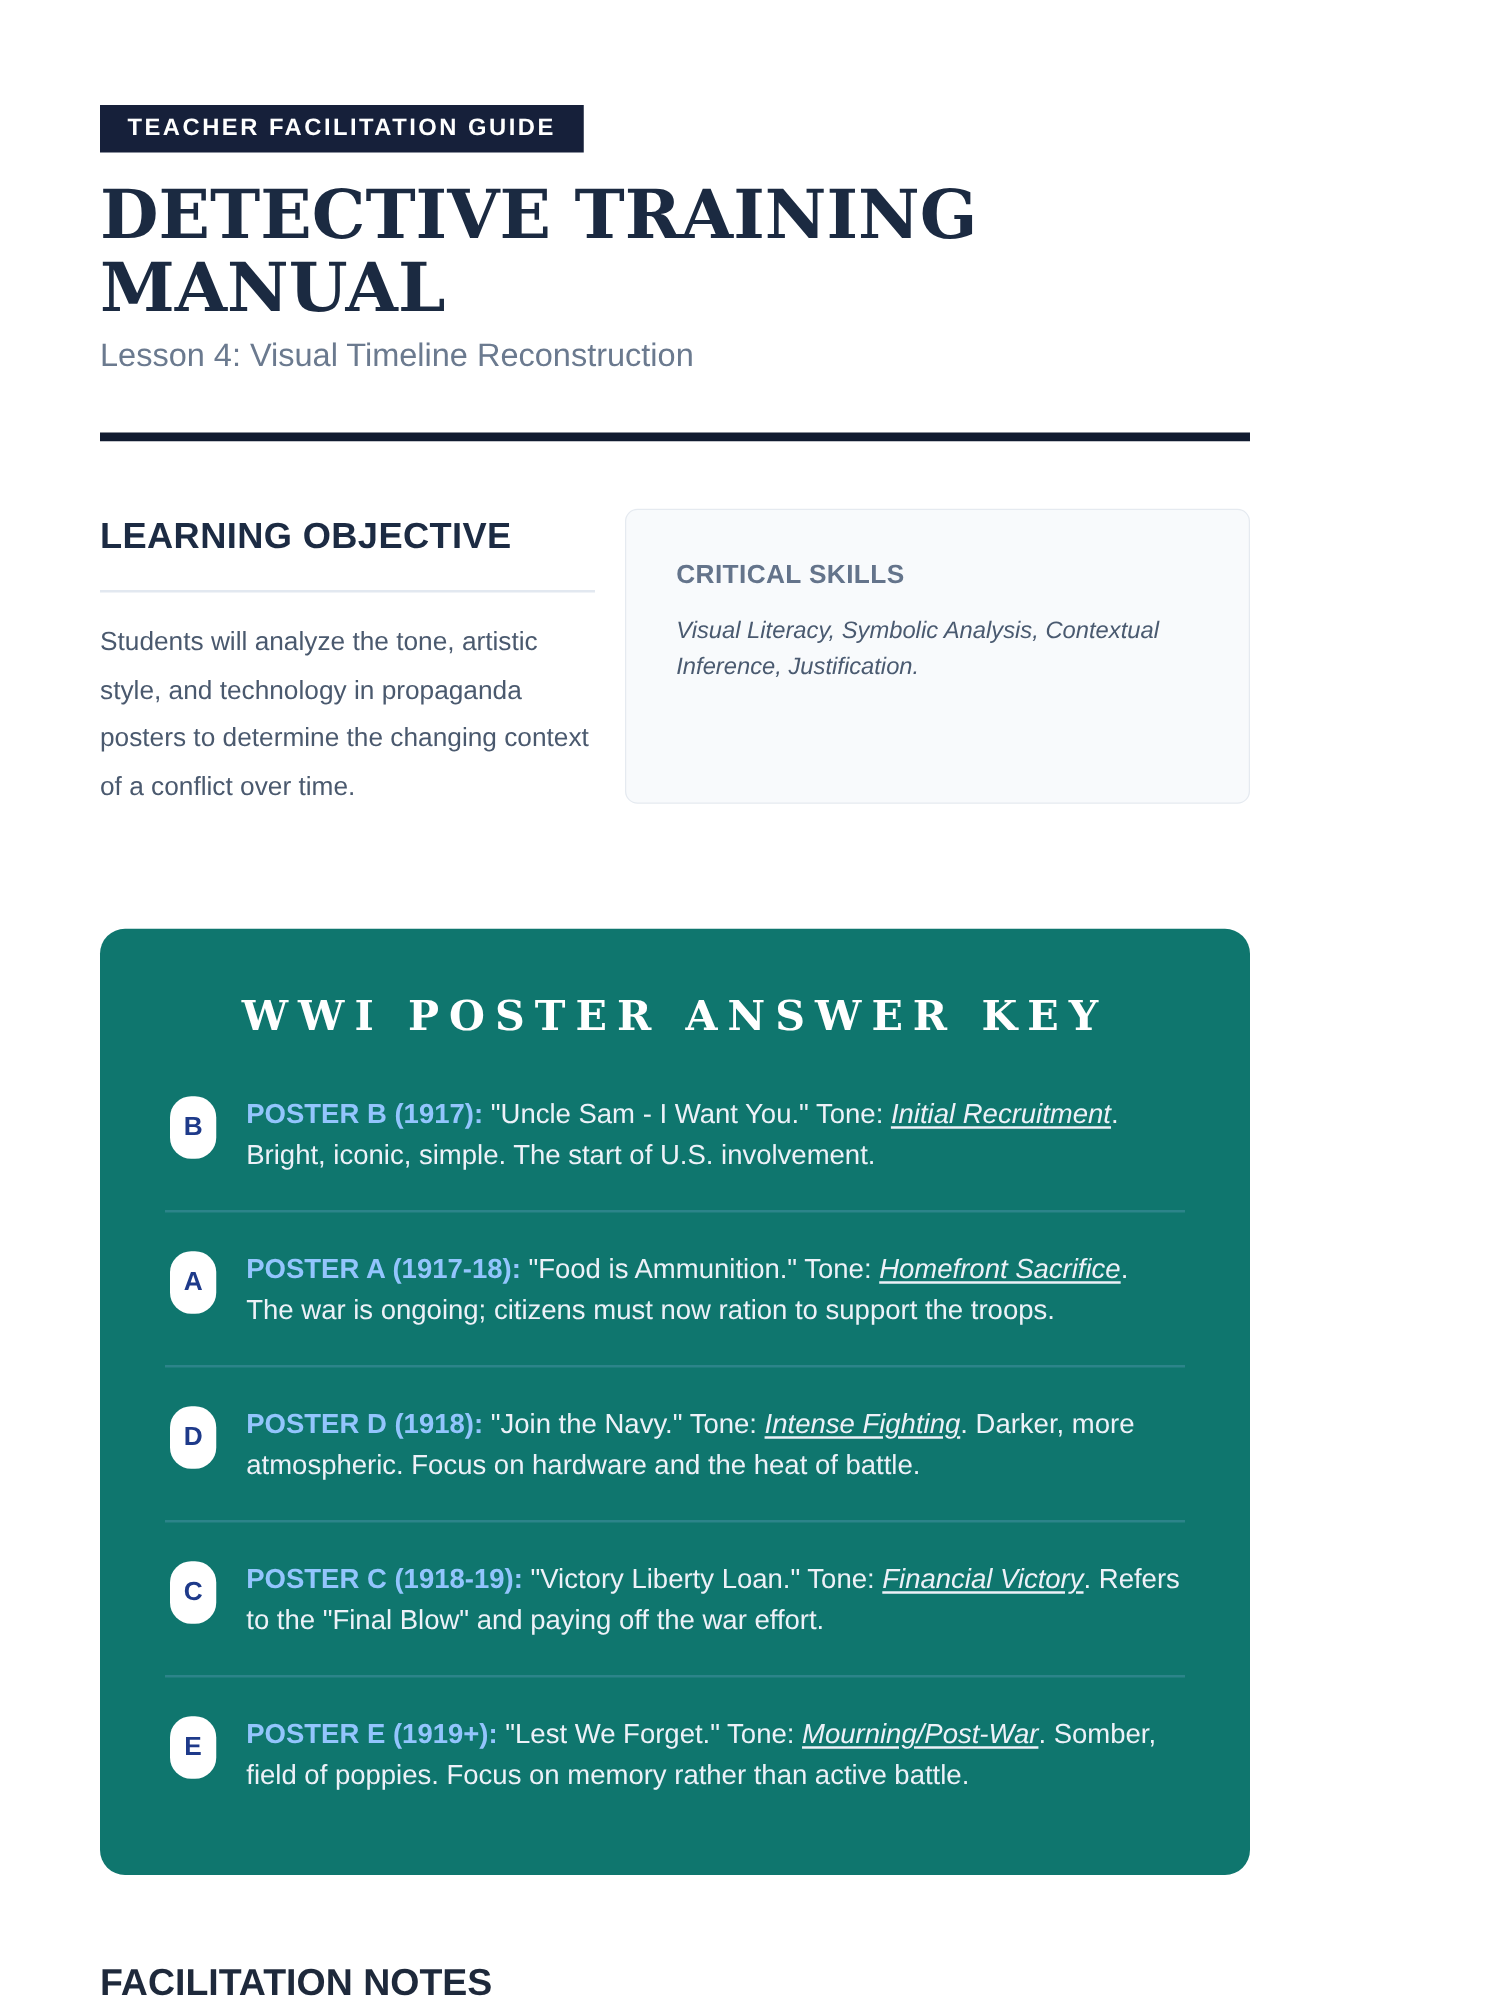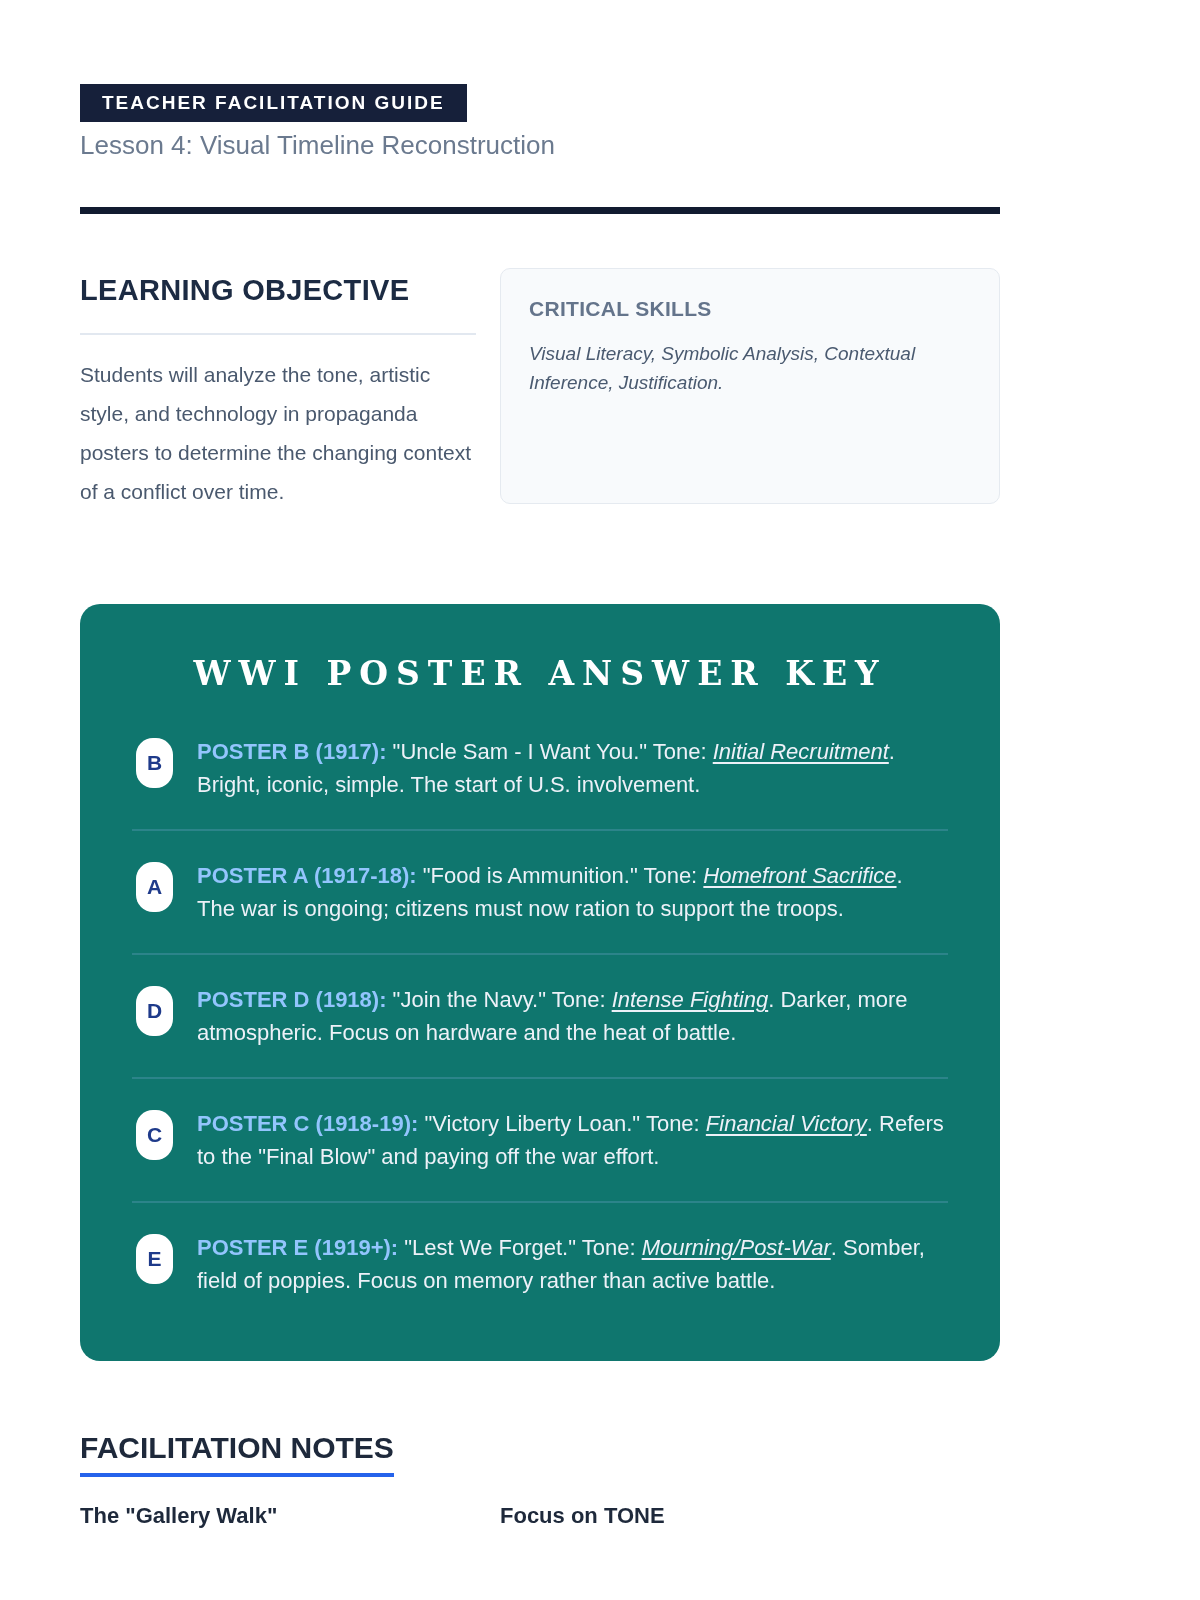--- a/index.html
+++ b/index.html
@@ -24,21 +24,21 @@
 
   
   .grid{display:grid;grid-template-columns:1fr 500px;gap:24px;margin-top:54px;}
   .section-heading{
     font-size:29px;font-weight:800;color:#1c2b43;margin:6px 0 0;letter-spacing:.3px;
   }
   .obj-divider{height:2px;background:#e2e8f0;margin-top:26px;}
   .obj-text{font-size:21px;line-height:1.85;color:#4a596e;}
   .skills-card{
     background:#f8fafc;border:1px solid #e5eaf0;border-radius:10px;
-    padding:28px;box-sizing:border-box;height:236px;
+    padding:40px;box-sizing:border-box;height:236px;
   }
   .skills-title{font-size:21px;font-weight:700;color:#64748b;margin:0;letter-spacing:.3px;}
   .skills-text{
     margin-top:18px;font-size:19px;font-weight:400;font-style:italic;
     color:#4a5a70;line-height:1.55;
   }
 
   
   .answer-key{
     margin-top:72px;background:#0f766e;border-radius:20px;
@@ -69,20 +69,21 @@
   .note-col-heading{font-size:22px;font-weight:700;color:#1e293b;margin:0;}
 </style>
 </head>
 <body>
 
 <div class="page">
   <div class="content">
 
     
     <div class="kicker-badge">TEACHER FACILITATION GUIDE</div>
+    <h1 class="doc-title">DETECTIVE TRAINING MANUAL</h1>
     <div class="doc-subtitle">Lesson 4: Visual Timeline Reconstruction</div>
     <div class="top-rule"></div>
 
     
     <div class="grid">
       <div>
         <h2 class="section-heading">LEARNING OBJECTIVE</h2>
         <div class="obj-divider"></div>
         <p class="obj-text">Students will analyze the tone, artistic style, and technology in propaganda posters to determine the changing context of a conflict over time.</p>
       </div>

